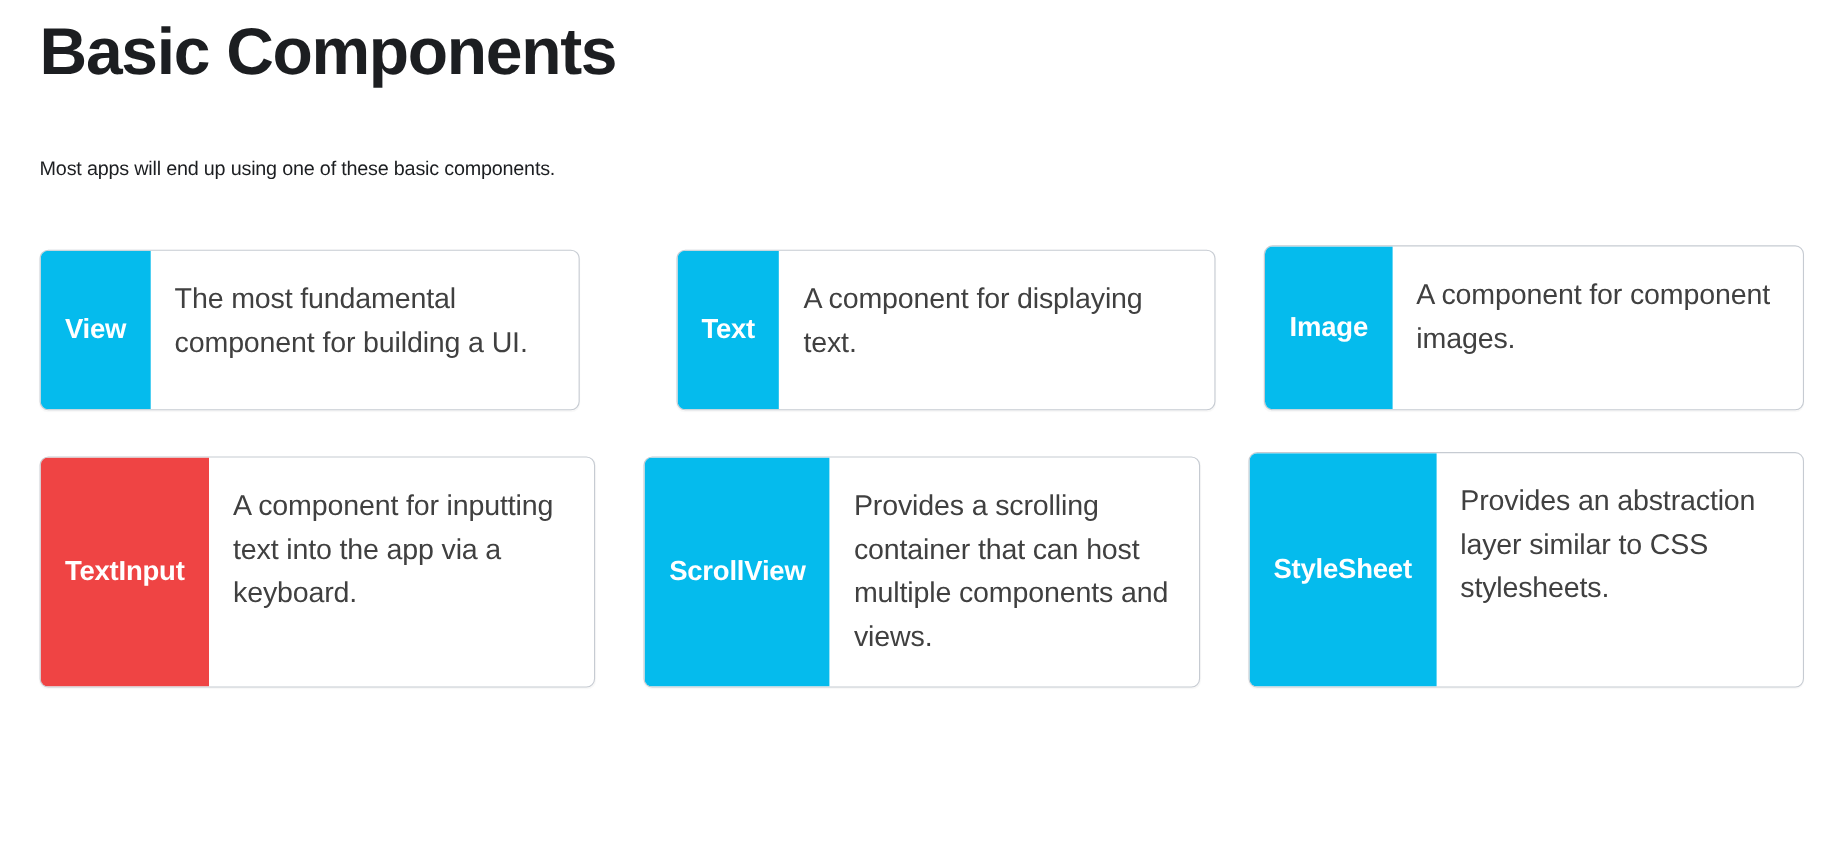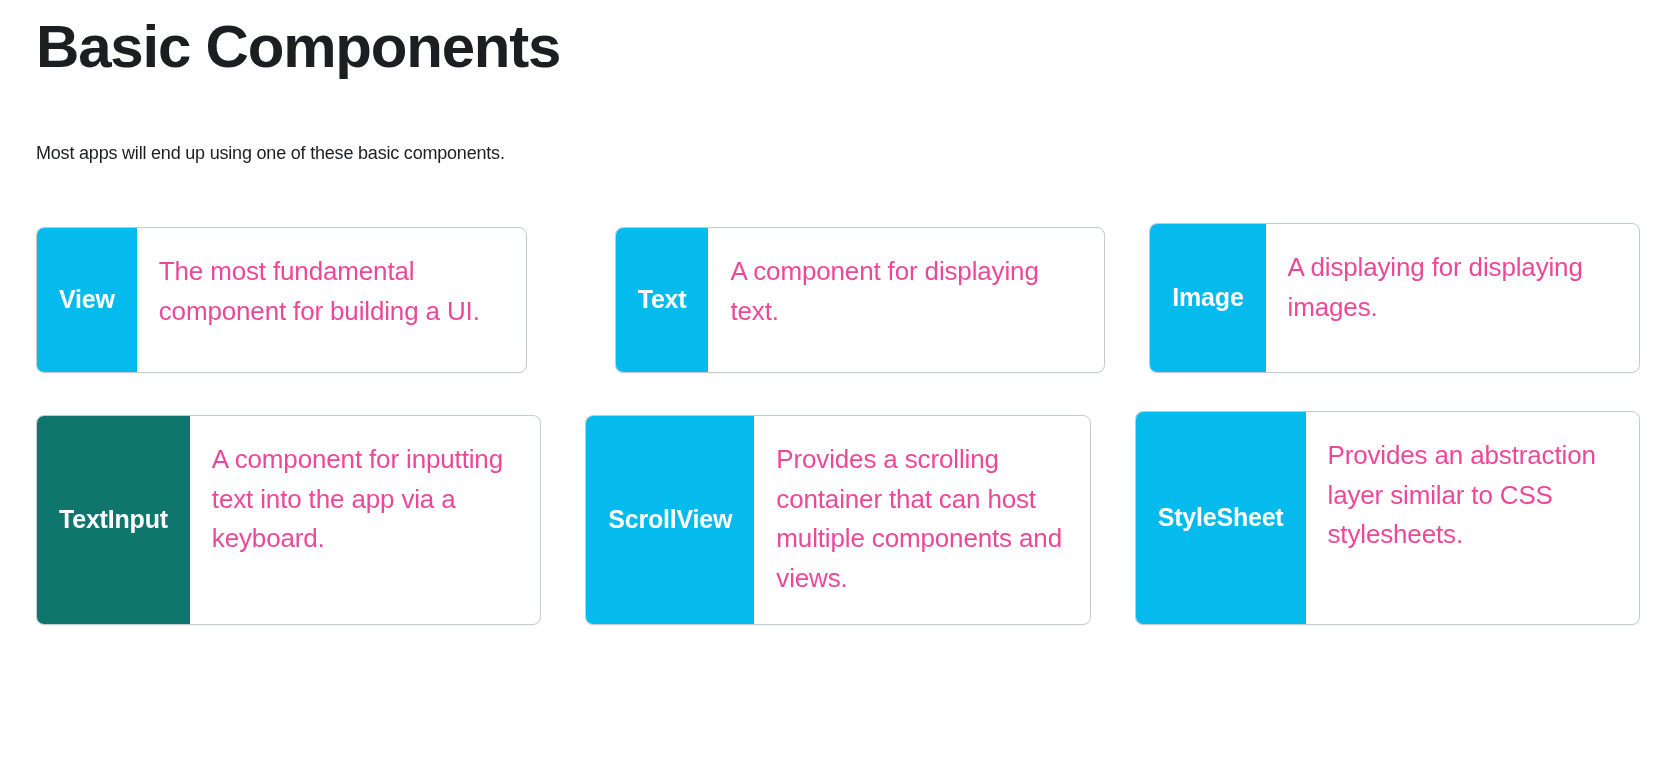--- a/index.html
+++ b/index.html
@@ -100,21 +100,21 @@
     line-height: 1.2;
     font-weight: 700;
     color: #ffffff;
     letter-spacing: -0.2px;
   }
 
   .card-body {
     padding: 24px 22px 26px 22px;
     font-size: 26px;
     line-height: 1.52;
-    color: #ec4899;
+    color: #404040;
     letter-spacing: -0.15px;
     flex: 1 1 auto;
   }
 
   .row-1 .card-body { min-height: 144px; }
   .row-2 .card-body { min-height: 200px; }
 </style>
 </head>
 <body>
 
@@ -139,29 +139,29 @@
         <div class="card-header" style="background: rgb(5, 187, 237);">
           <h2 class="card-title" style="color: rgb(255, 255, 255);">Text</h2>
         </div>
         <div class="card-body">A component for displaying text.</div>
       </div>
 
       <div class="card col-3" style="border-color: rgb(198, 203, 210); background: rgb(255, 255, 255);">
         <div class="card-header" style="background: rgb(5, 187, 237);">
           <h2 class="card-title" style="color: rgb(255, 255, 255);">Image</h2>
         </div>
-        <div class="card-body">A displaying for displaying images.</div>
+        <div class="card-body">A component for component images.</div>
       </div>
 
     </div>
 
     <div class="grid-row row-2">
 
       <div class="card col-1" style="border-color: rgb(198, 203, 210); background: rgb(255, 255, 255);">
-        <div class="card-header" style="background: #0f766e;">
+        <div class="card-header" style="background: #ef4444;">
           <h2 class="card-title" style="color: rgb(255, 255, 255);">TextInput</h2>
         </div>
         <div class="card-body">A component for inputting text into the app via a keyboard.</div>
       </div>
 
       <div class="card col-2" style="border-color: rgb(198, 203, 210); background: rgb(255, 255, 255); justify-content: center;">
         <div class="card-header" style="background: rgb(5, 187, 237);">
           <h2 class="card-title" style="color: rgb(255, 255, 255);">ScrollView</h2>
         </div>
         <div class="card-body">Provides a scrolling container that can host multiple components and views.</div>

